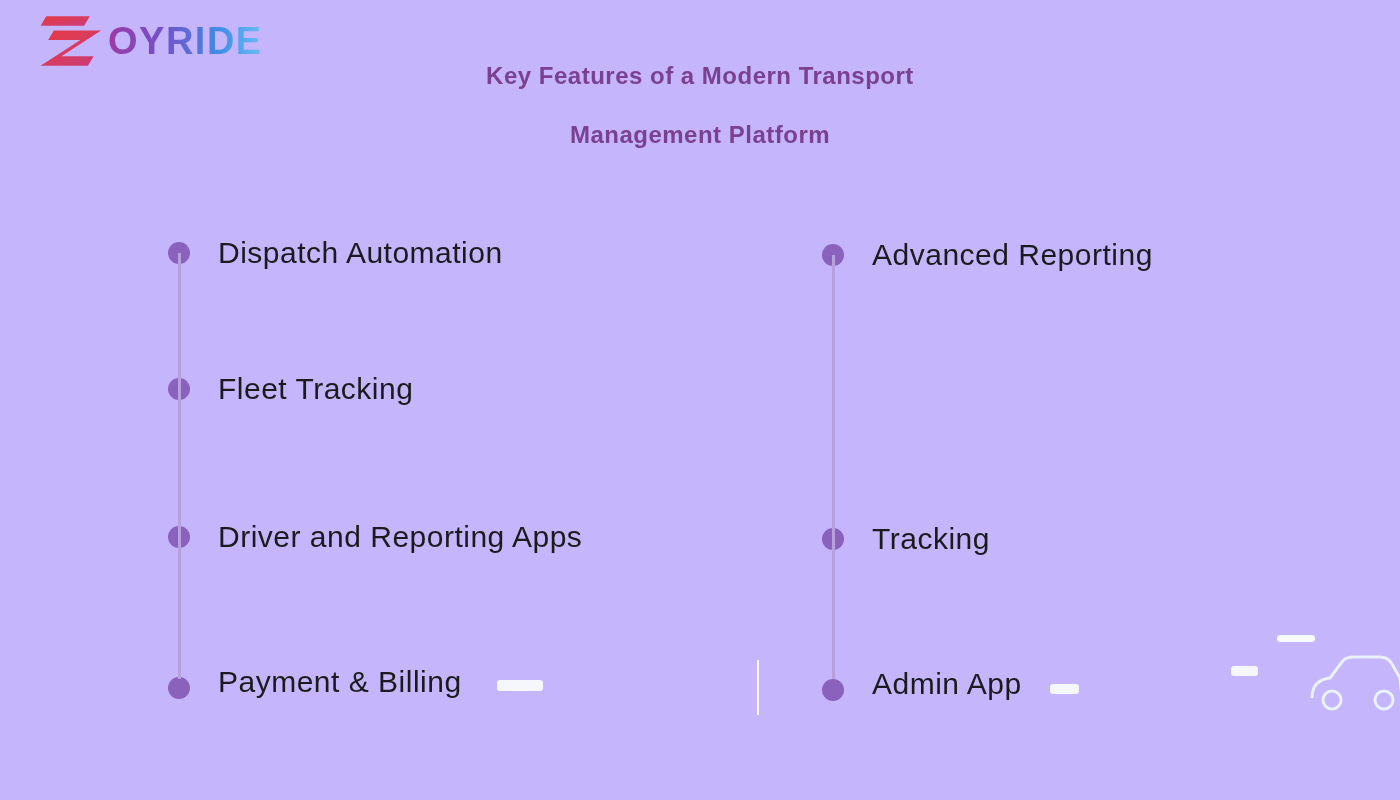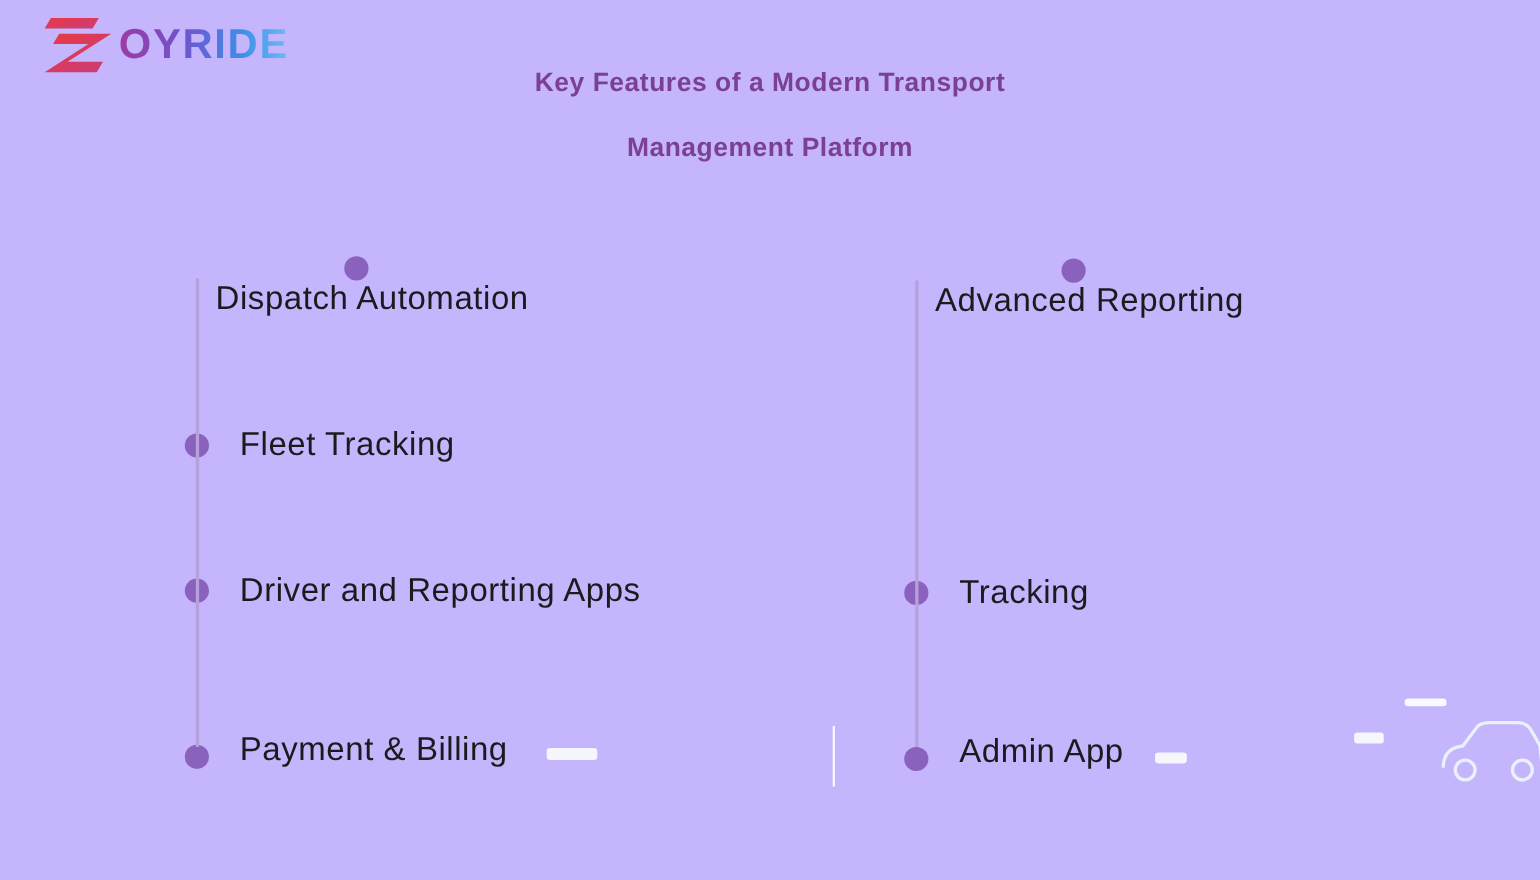--- a/index.html
+++ b/index.html
@@ -47,22 +47,22 @@
     background: var(--connector-color, #b6a1dc);
     z-index: 2;
   }
   .col-right .connector { height: 424px; }
 
   .row {
     position: absolute; left: 0; height: 40px;
     display: flex; align-items: center;
     white-space: nowrap;
   }
-  .row.r0 { top: 0; flex-direction: column; }
-  .row.r1 { top: 152px; }
+  .row.r0 { top: 0; }
+  .row.r1 { top: 136px; }
   .row.r2 { top: 284px; }
   .row.r3 { top: 426px; align-items: flex-end; }
 
   .dot {
     width: 22px; height: 22px; border-radius: 50%;
     background: var(--dot-color, #8a62bd);
     z-index: 1; flex: 0 0 auto;
   }
   .label {
     margin-left: 28px;

